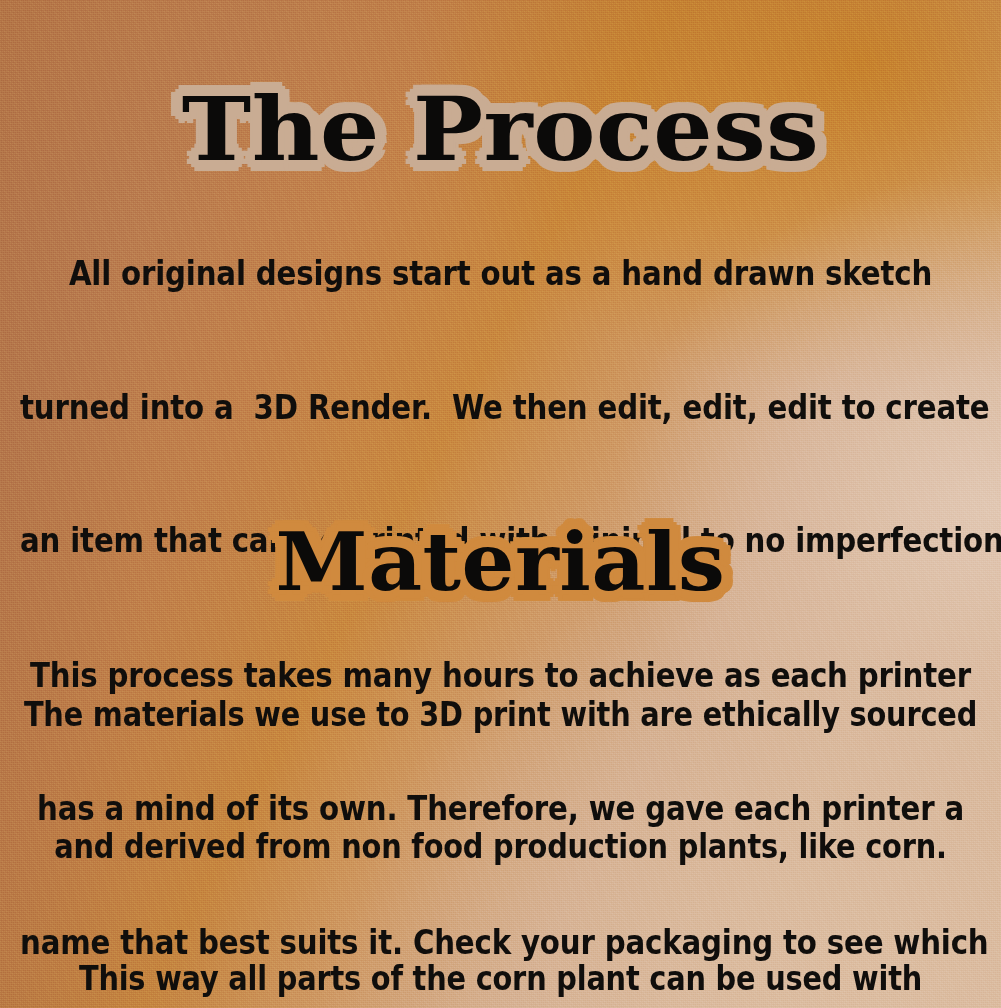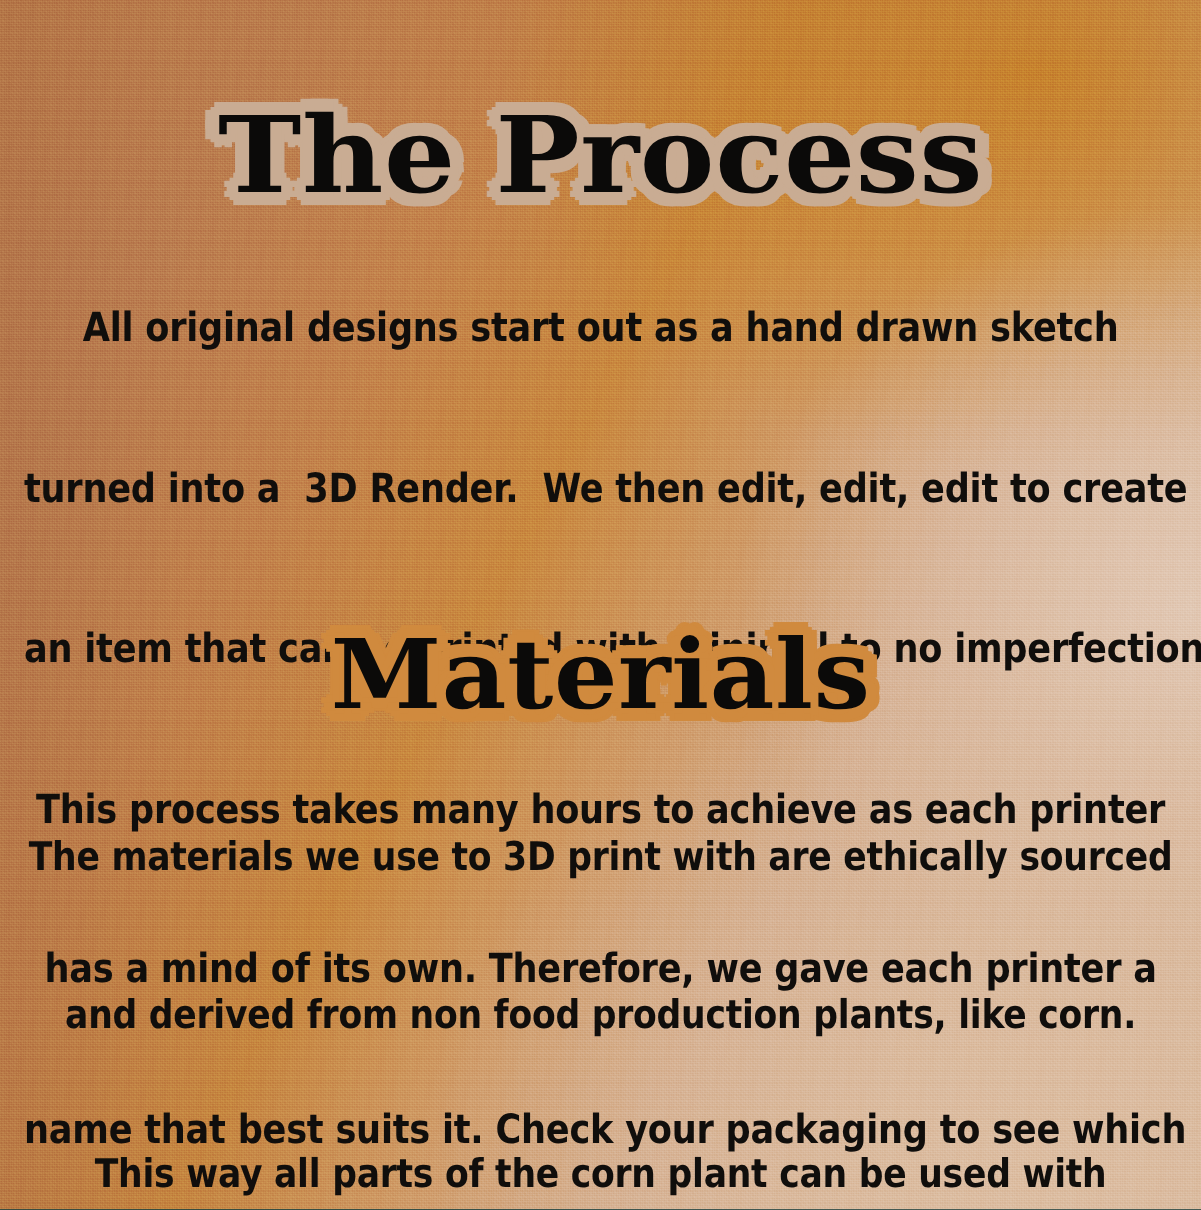--- a/index.html
+++ b/index.html
@@ -8,21 +8,21 @@
     background: #222;
   }
 
   #poster {
     position: relative;
     width: 1001px;
     height: 1008px;
     overflow: hidden;
     font-family: "DejaVu Sans", sans-serif;
     
-    background-color: #0f766e;
+    background-color: #c2410c;
     isolation: isolate;
   }
 
   
   .bg-layer {
     position: absolute;
     inset: 0;
     pointer-events: none;
   }
   .bg-base {

